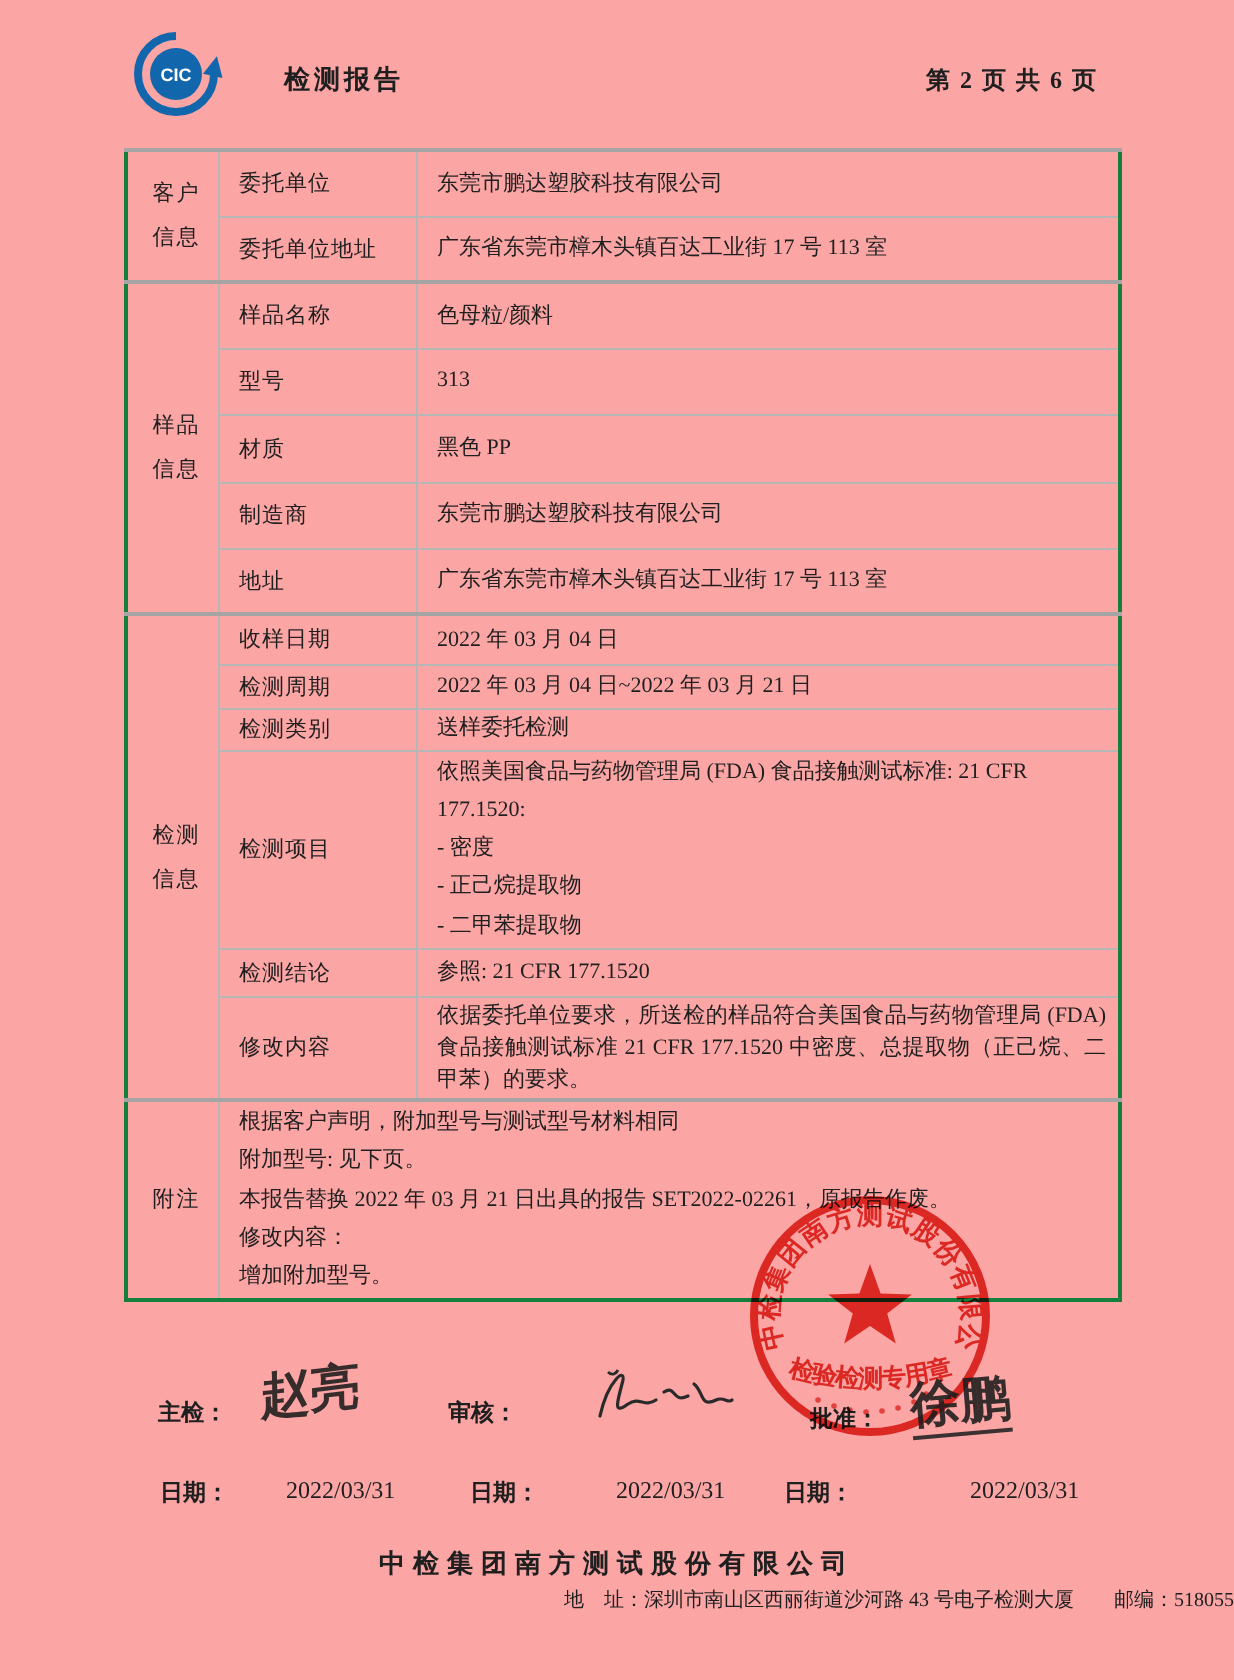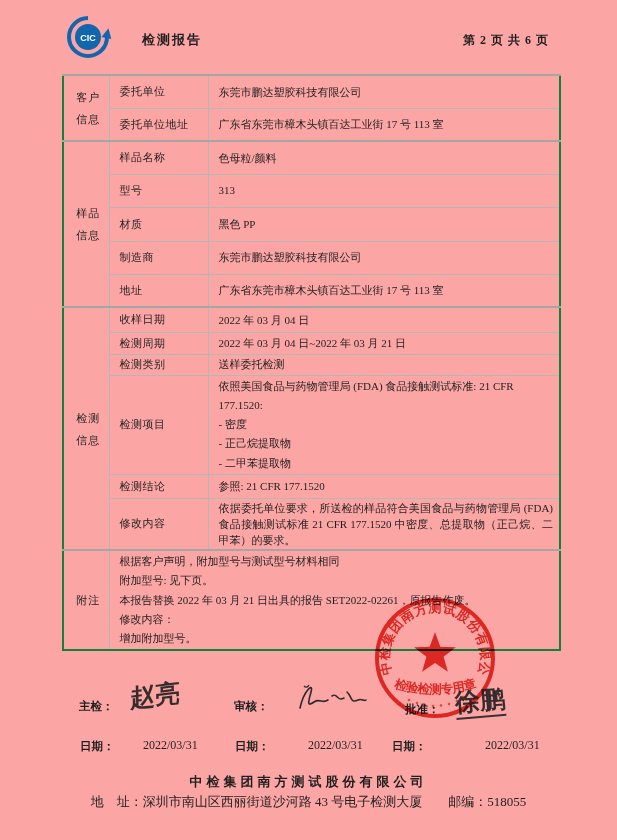--- a/index.html
+++ b/index.html
@@ -43,21 +43,21 @@
     transform:rotate(-7deg) skewX(-6deg);white-space:nowrap;opacity:.88;
     font-family:"DejaVu Serif",serif;
   }
   .sig-underline{border-bottom:2px solid #222;padding-bottom:1px;}
   
   .stamp{position:absolute;left:371px;top:596px;mix-blend-mode:multiply;opacity:.93;z-index:5;}
   .sig-over{z-index:6;}
   
   .ft-company{position:absolute;left:0;top:773px;width:100%;text-align:center;
     font-size:13px;font-weight:bold;letter-spacing:4px;}
-  .ft-line{position:absolute;left:0;width:100%;text-align:center;font-size:13px;white-space:nowrap;}
+  .ft-line{position:absolute;left:0;width:100%;text-align:right;font-size:10px;white-space:nowrap;}
   .ft-addr{top:793px;}
   .ft-web{top:808px;}
   .link{color:#0000cc;text-decoration:underline;cursor:pointer;}
   .scribble{position:absolute;}
 </style>
 </head>
 <body>
 
 <div class="page">
 
@@ -151,21 +151,21 @@
 本报告替换 2022 年 03 月 21 日出具的报告 SET2022-02261，原报告作废。
 修改内容：
 增加附加型号。</td>
     </tr>
   </tbody>
     </table>
 
   <div class="lab" style="left:79px;top:699px;">主检：</div>
   <div class="sig-text" style="left:130px;top:679px;">赵亮</div>
 
-  <div class="lab" style="left:234px;top:699px;">审核：</div>
+  <div class="lab" style="left:224px;top:699px;">审核：</div>
   <svg class="scribble" style="left:292px;top:678px;" width="76" height="42" viewBox="0 0 76 42">
     <path d="M8 30 C 12 12, 22 4, 19 14 C 17 22, 14 30, 22 24 C 28 20, 30 26, 36 22" stroke="#2a2a2a" stroke-width="1.6" fill="none" stroke-linecap="round"></path>
     <path d="M40 18 C 46 14, 44 24, 52 20 M 55 14 C 60 18, 58 26, 66 22 C 70 20, 72 24, 74 22" stroke="#2a2a2a" stroke-width="1.6" fill="none" stroke-linecap="round"></path>
     <path d="M12 8 C 14 10, 16 9, 17 7" stroke="#2a2a2a" stroke-width="1.4" fill="none"></path>
   </svg>
 
   <div class="lab" style="left:405px;top:702px;">批准：</div>
   <div class="sig-text sig-over" style="left:455px;top:684px;transform:rotate(-5deg);">
     <span class="sig-underline">徐鹏</span>
   </div>

